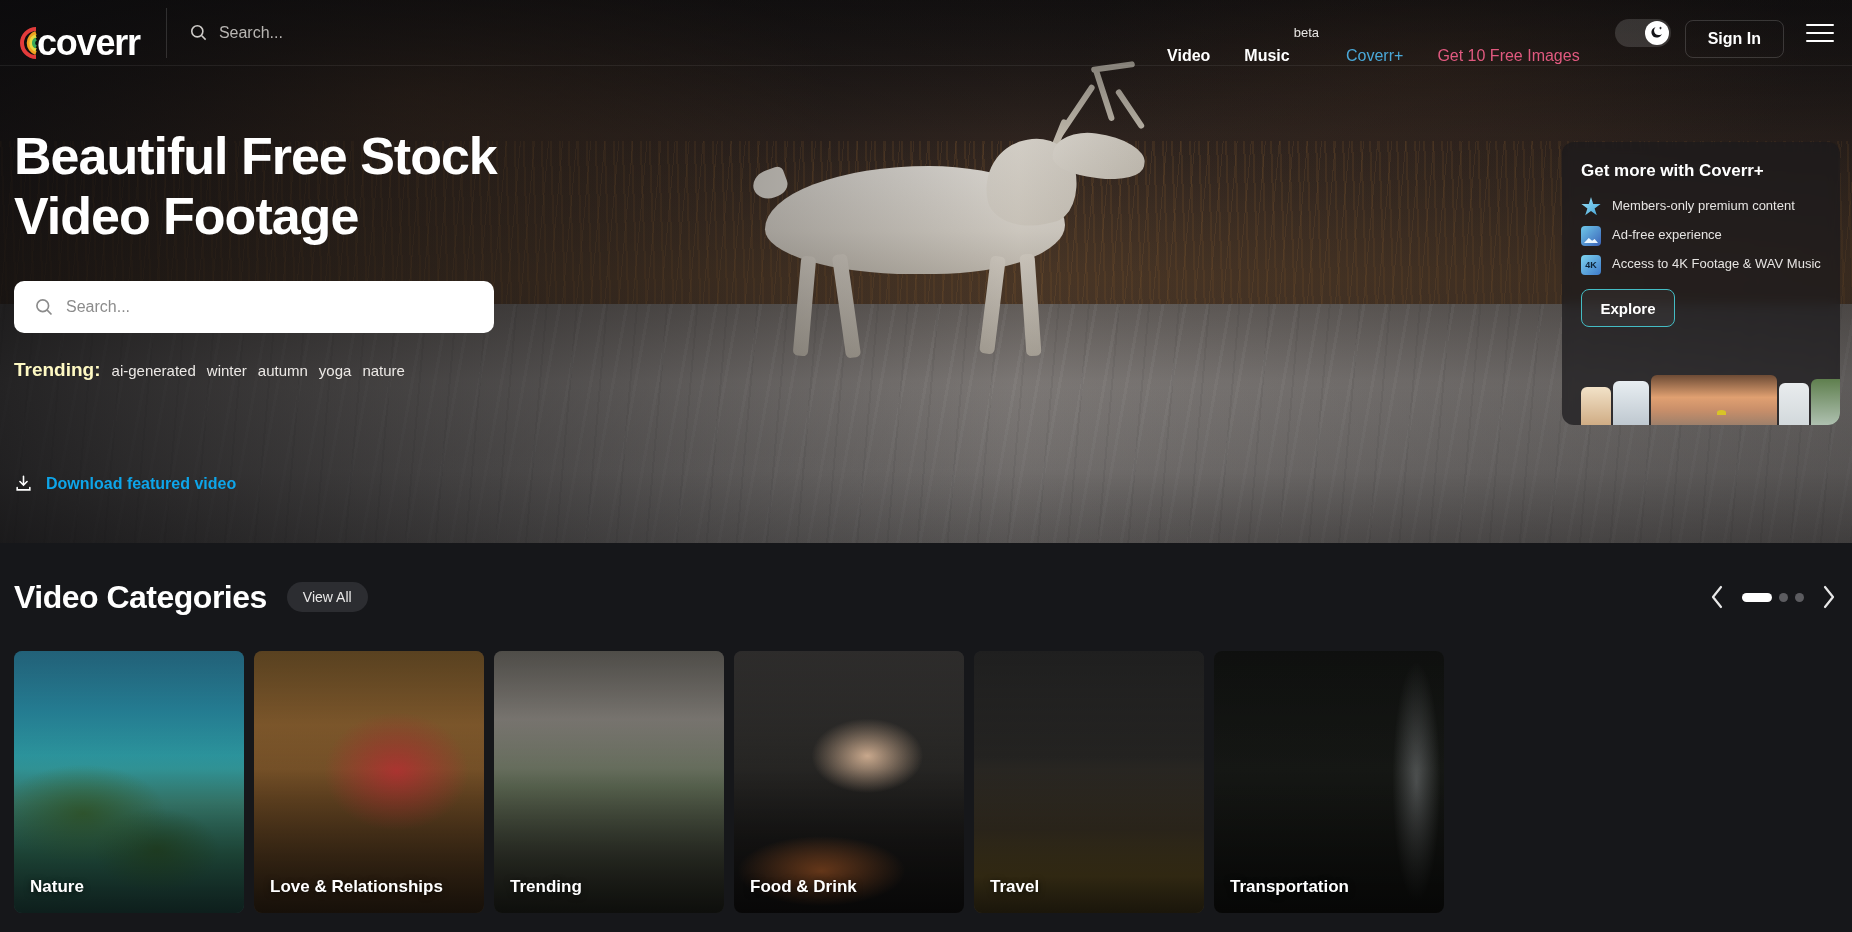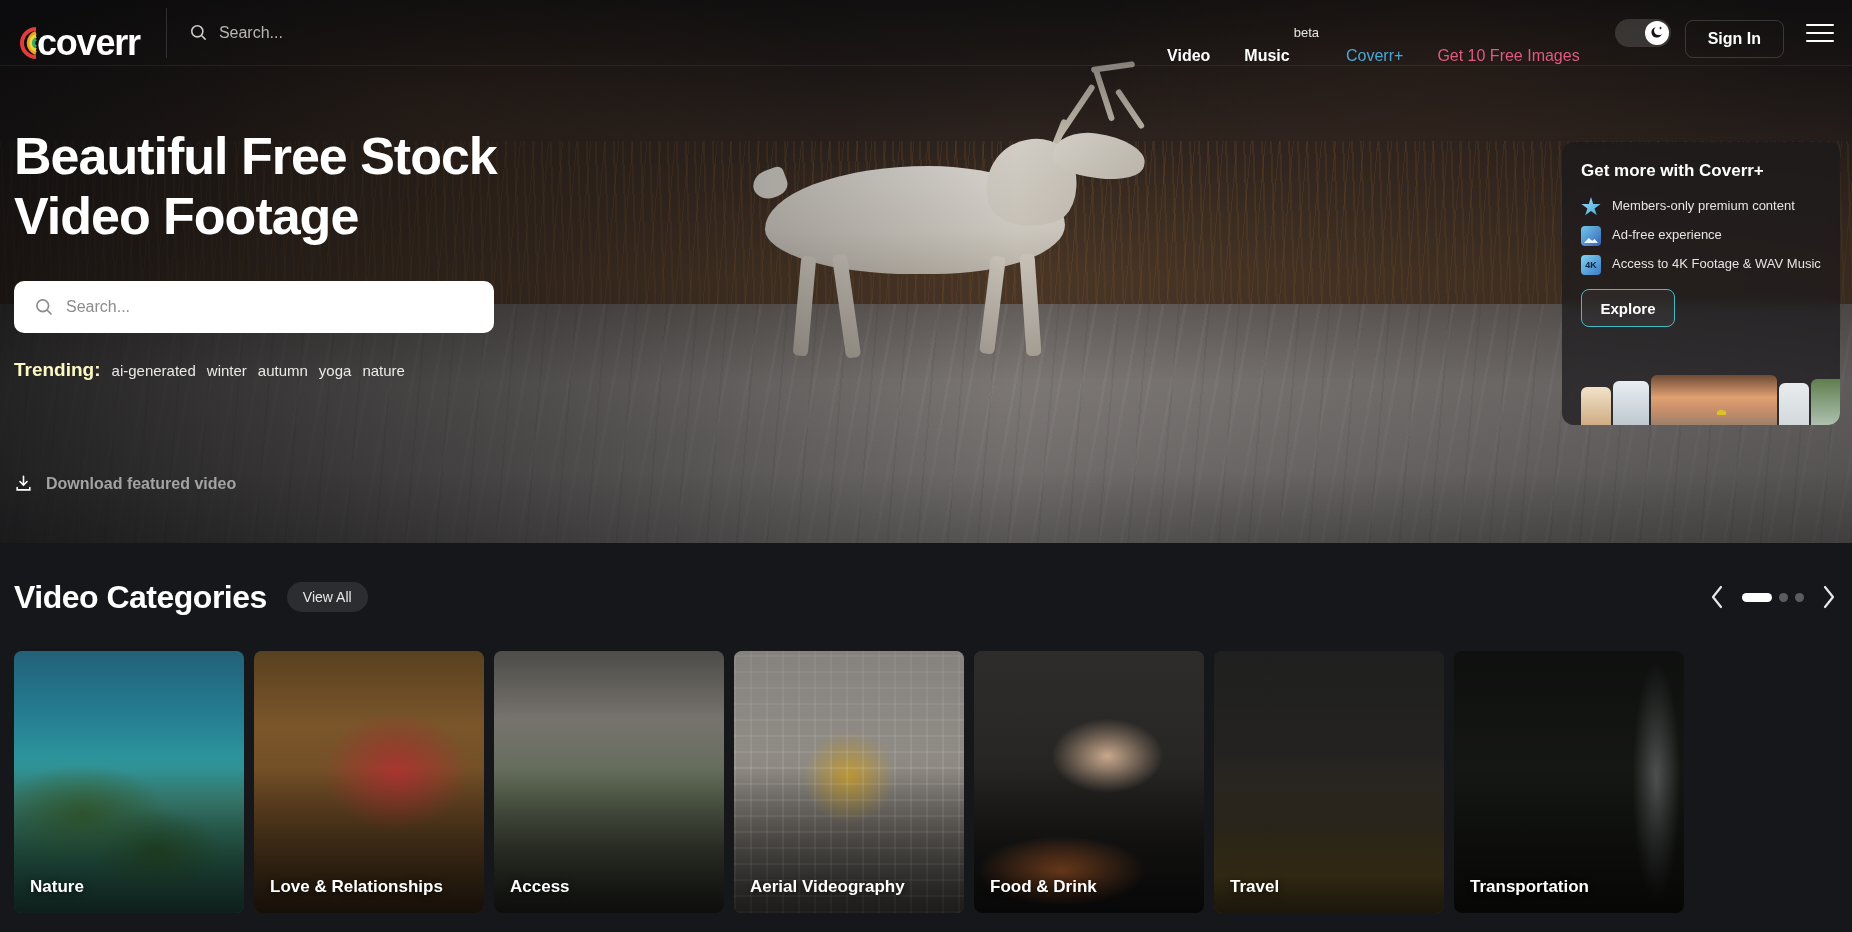--- a/index.html
+++ b/index.html
@@ -155,21 +155,21 @@
     padding: 0 20px; cursor: text;
   }
   .hero-search-ph { color: #8b8b8b; font-size: 16px; }
   .trending { margin-top: 26px; display: flex; align-items: baseline; gap: 11px; flex-wrap: wrap; }
   .trending-label { color: #fef9c3; font-size: 19px; font-weight: 700; }
   .trending-tag { color: #ece9e6; font-size: 15px; cursor: pointer; }
   .dl-featured {
     position: absolute; left: 14px; top: 474px; z-index: 20;
     display: flex; align-items: center; gap: 13px; cursor: pointer;
   }
-  .dl-featured span { color: #a3a3a3; font-size: 16px; font-weight: 700; }
+  .dl-featured span { color: #0ea5e9; font-size: 16px; font-weight: 700; }
 
   
   .cplus {
     position: absolute; right: 12px; top: 142px; width: 278px; z-index: 25;
     background: rgba(26,25,28,.72); border-radius: 12px;
     padding: 19px 19px 0 19px;
     backdrop-filter: blur(6px);
     overflow: hidden; height: 283px;
   }
   .cplus h3 { color: #fff; font-size: 17px; font-weight: 700; margin-bottom: 16px; }
@@ -458,26 +458,21 @@
       <div class="card-label">Nature</div>
     </div>
     <div class="card">
       <div class="card-img img-love"></div>
       <div class="card-shade"></div>
       <div class="card-label">Love &amp; Relationships</div>
     </div>
     <div class="card">
       <div class="card-img img-fitness"></div>
       <div class="card-shade"></div>
-      <div class="card-label">Access</div>
-    </div>
-    <div class="card">
-      <div class="card-img img-aerial"></div>
-      <div class="card-shade"></div>
-      <div class="card-label">Aerial Videography</div>
+      <div class="card-label">Trending</div>
     </div>
     <div class="card">
       <div class="card-img img-food"></div>
       <div class="card-shade"></div>
       <div class="card-label">Food &amp; Drink</div>
     </div>
     <div class="card">
       <div class="card-img img-travel"></div>
       <div class="card-shade"></div>
       <div class="card-label">Travel</div>

